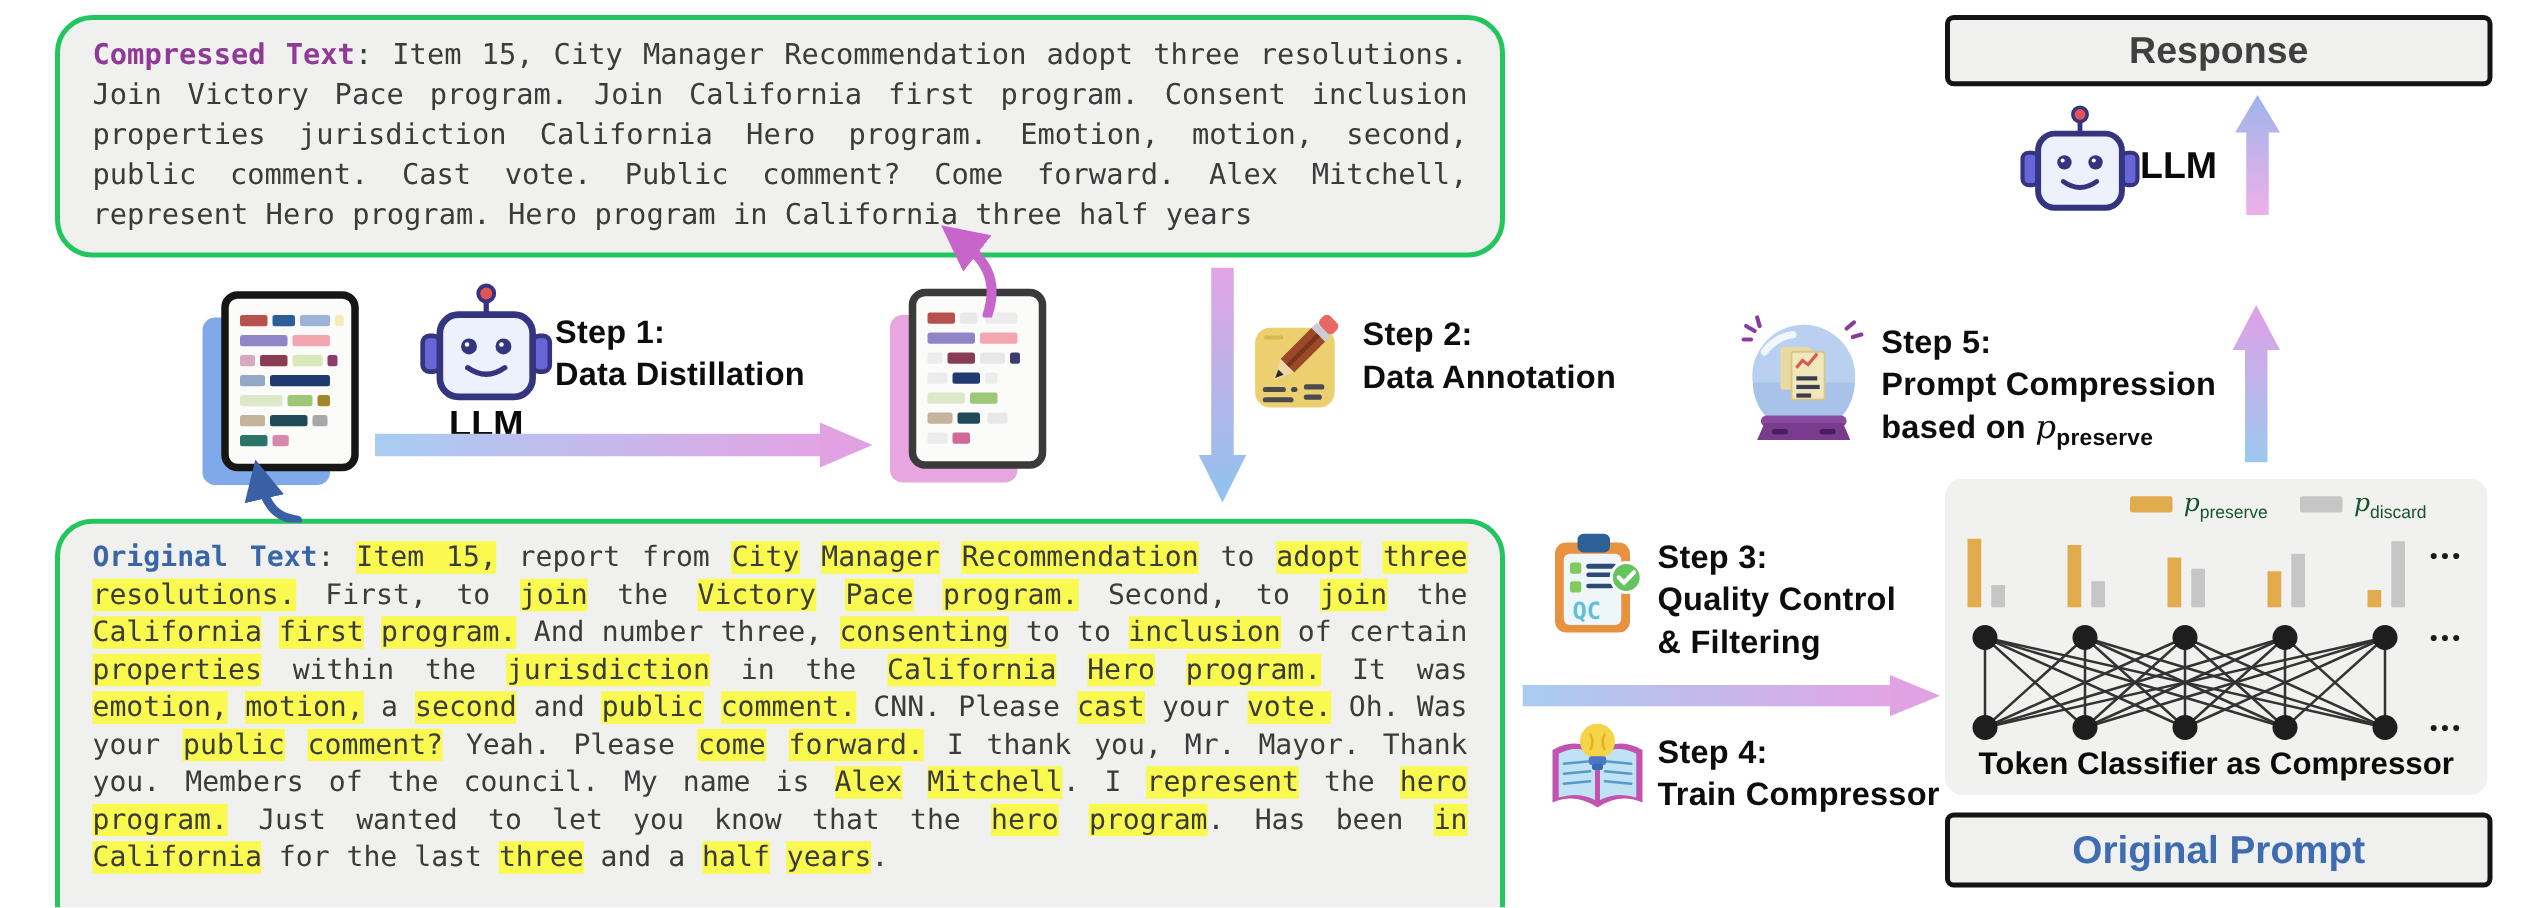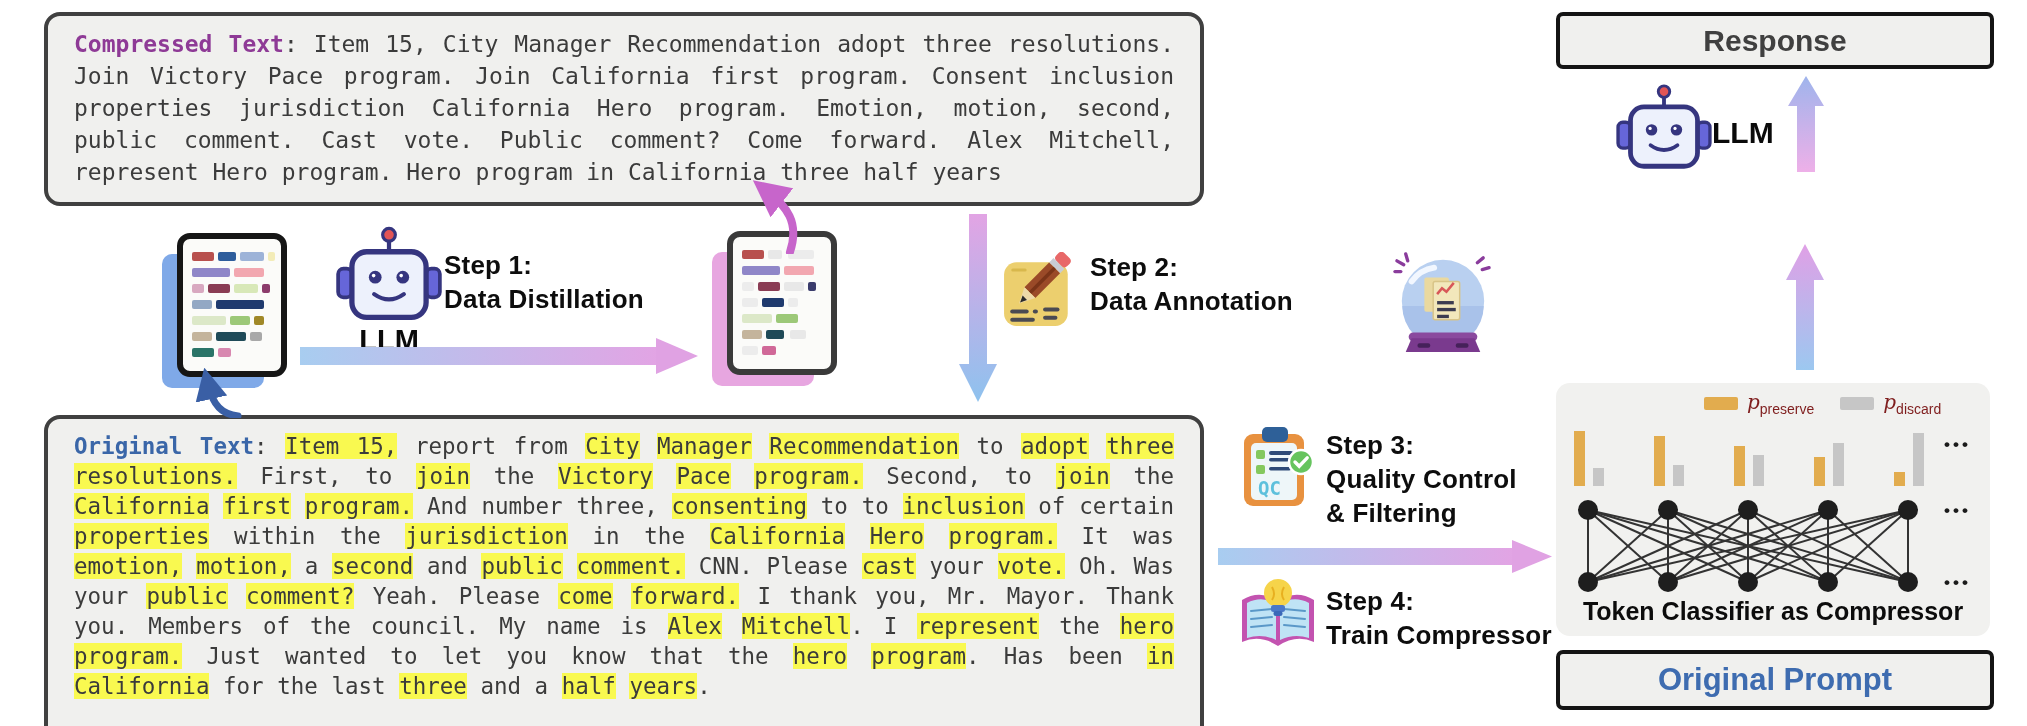--- a/index.html
+++ b/index.html
@@ -1,20 +1,20 @@
 <!DOCTYPE html>
 <html><head>
 <meta charset="utf-8">
 <style>
   html,body{margin:0;padding:0;background:#fff;}
   #stage{position:relative;width:2027px;height:726px;background:#fff;
          font-family:"Liberation Sans",sans-serif;overflow:hidden;}
   .abs{position:absolute;}
   
-  .txtbox{background:#f0f0ee;border:4px solid #404040;border-radius:16px;
+  .txtbox{background:#f0f0ee;border:4px solid #22c55e;border-radius:30px;
           box-sizing:border-box;padding:12px 26px;}
   .txtbox p{margin:0;font-family:"DejaVu Sans Mono",monospace;
             color:#3b3b3b;text-align:justify;}
   #compressed-box p{font-size:23px;line-height:32px;}
   #original-box  p{font-size:22.5px;line-height:30px;}
   .boxlabel{font-weight:bold;}
   .hl{background:#f9f950;}
   
   .bigbox{background:#f0f0ee;border:4px solid #141414;border-radius:7px;
           box-sizing:border-box;display:flex;align-items:center;justify-content:center;}
@@ -22,21 +22,21 @@
   
   .steplabel{font-weight:700;color:#0d0d0d;font-size:26px;line-height:34px;letter-spacing:.2px;}
   .llm-tag{font-weight:800;color:#0a0a0a;font-size:29px;text-align:center;}
   .mp{font-family:"DejaVu Serif",serif;font-style:italic;font-weight:normal;}
   sub{font-size:.7em;}
   
   #classifier-panel{background:#f1f1ef;border-radius:14px;}
   #classifier-caption{position:absolute;left:0;top:214px;width:100%;text-align:center;
           font-weight:800;font-size:25px;color:#0c0c0c;}
   .legend-row{position:absolute;top:7px;left:148px;display:flex;align-items:center;
-          font-size:20px;color:#7f1d1d;}
+          font-size:20px;color:#14532d;}
   .legend-row .sw{width:34px;height:13px;border-radius:2px;display:inline-block;margin-right:9px;}
   .dots{position:absolute;font-weight:bold;color:#1b1b1b;font-size:17px;letter-spacing:3px;}
   svg{display:block;}
 </style>
 </head>
 <body>
 
 <div id="stage">
 
   <div id="compressed-box" class="abs txtbox" style="left:44px;top:12px;width:1160px;height:194px;">
@@ -257,20 +257,25 @@
     <path d="M46 43 l5 -6 l4.5 3.5 l7.5 -9" stroke="#d85858" stroke-width="2.6" fill="none"></path>
     <rect x="46" y="50" width="17" height="3.4" fill="#3c3c50"></rect>
     <rect x="46" y="57" width="19" height="3.4" fill="#3c3c50"></rect>
     <rect x="46" y="64" width="12" height="3.4" fill="#3c3c50"></rect>
     <rect x="17" y="82" width="70" height="9" rx="4.5" fill="#8a4a9e"></rect>
     <path d="M20 88 L84 88 L90 102 L14 102 Z" fill="#7a3a8e"></path>
     <rect x="26" y="93" width="13" height="4.5" rx="2" fill="#45215a"></rect>
     <rect x="65" y="93" width="13" height="4.5" rx="2" fill="#45215a"></rect>
   </svg>
 
+  <div class="abs steplabel" style="left:1505px;top:256px;">
+    <div>Step 5:</div>
+    <div>Prompt Compression</div>
+    <div><span>based on </span><i class="mp">p</i><sub>preserve</sub></div>
+  </div>
 
   <svg class="abs" style="left:1786px;top:244px;" width="38" height="126">
     <defs>
         <linearGradient id="gv2" x1="0" y1="0" x2="0" y2="1">
       <stop offset="0" stop-color="#e0a0e6"></stop>
           <stop offset="1" stop-color="#9cc8f0"></stop>
         </linearGradient>
       </defs>
     <polygon points="10,126 10,36 0,36 19,0 38,36 28,36 28,126" fill="url(#gv2)"></polygon>
   </svg>

